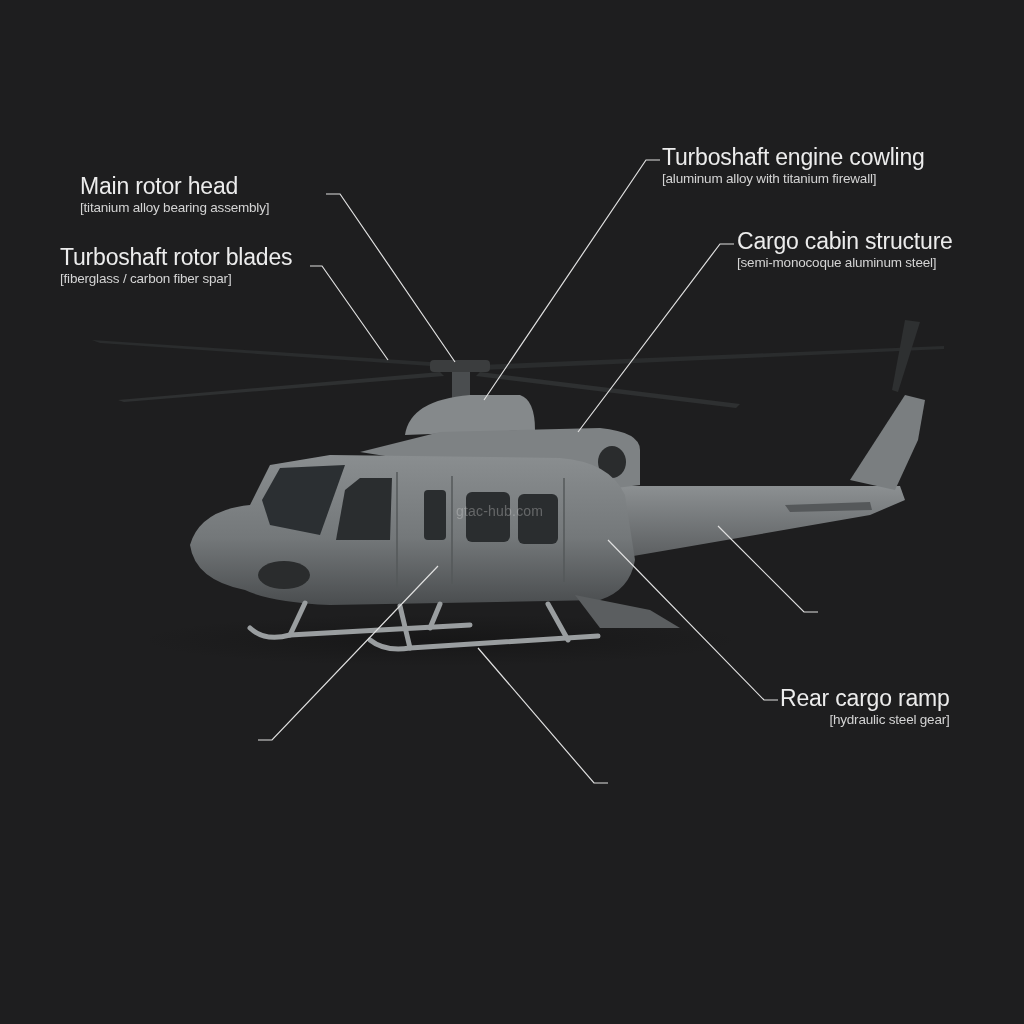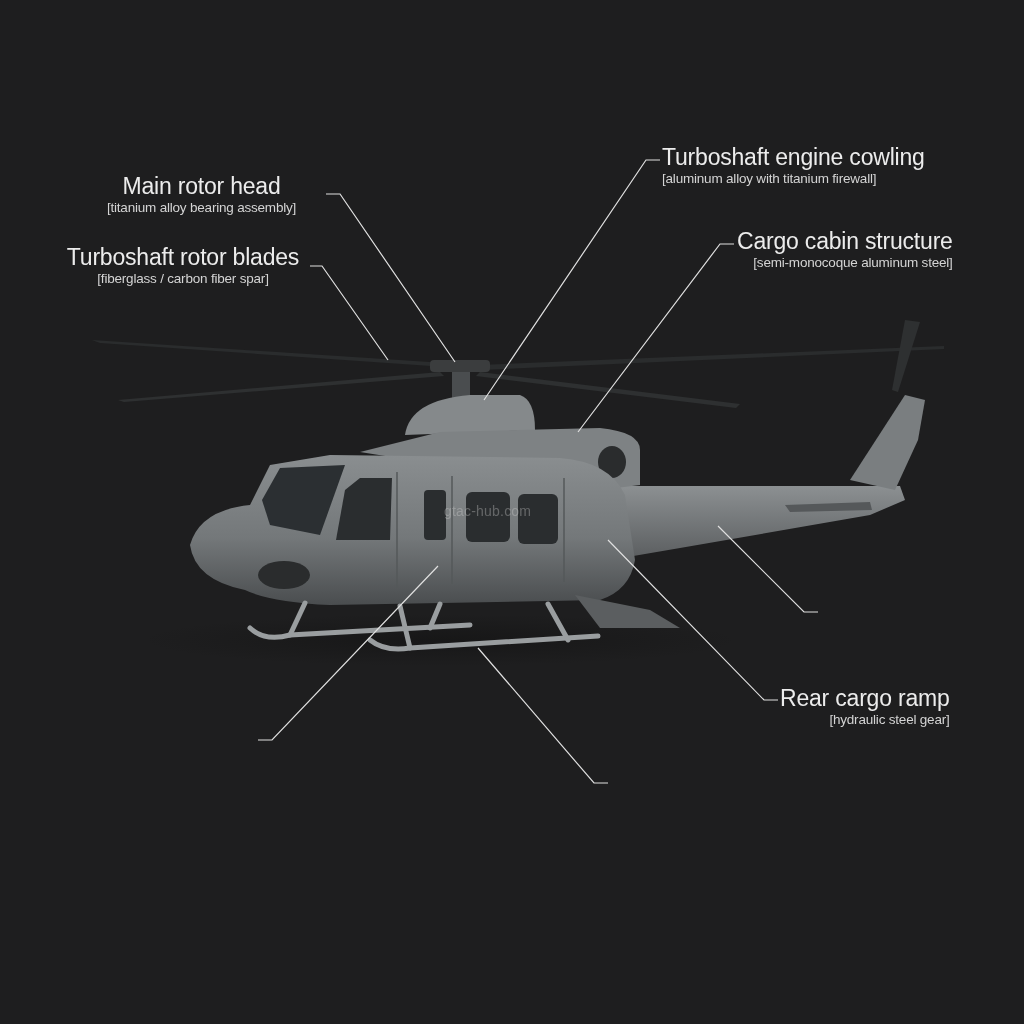--- a/index.html
+++ b/index.html
@@ -7,23 +7,23 @@
     width: 1024px; height: 1024px; overflow: hidden;
     background: #1e1e1f;
     font-family: "Liberation Sans", "DejaVu Sans", sans-serif;
     position: relative;
   }
   .stage { position: absolute; left: 0; top: 0; width: 1024px; height: 1024px; }
   svg.art { position: absolute; left: 0; top: 0; }
   .label { position: absolute; color: #ececec; line-height: 1.1; white-space: nowrap; }
   .label .t { font-size: 23px; display: block; letter-spacing: -0.2px; }
   .label .s { font-size: 13.5px; display: block; color: #d4d4d4; margin-top: 2px; letter-spacing: -0.2px; }
-  .right { text-align: center; }
+  .right { text-align: left; }
   .watermark {
-    position: absolute; left: 444px; top: 503px; font-size: 14px;
+    position: absolute; left: 456px; top: 503px; font-size: 14px;
     color: rgba(210,210,210,0.35); letter-spacing: 0.2px;
   }
 </style>
 </head>
 <body>
 
 <div class="stage">
 
   <svg class="art" width="1024" height="1024" viewBox="0 0 1024 1024">
     <defs>
@@ -116,21 +116,21 @@
   <div class="label right" style="left:60px; top:245px; width:246px;">
     <span class="t">Turboshaft rotor blades</span>
     <span class="s">[fiberglass / carbon fiber spar]</span>
   </div>
 
   <div class="label" style="left:662px; top:145px;">
     <span class="t">Turboshaft engine cowling</span>
     <span class="s">[aluminum alloy with titanium firewall]</span>
   </div>
 
-  <div class="label" style="left:737px; top:229px;text-align:right;">
+  <div class="label" style="left:737px; top:229px;">
     <span class="t">Cargo cabin structure</span>
     <span class="s">[semi-monocoque aluminum steel]</span>
   </div>
 
 
   <div class="label" style="left:780px; top:686px;text-align:right;">
     <span class="t">Rear cargo ramp</span>
     <span class="s">[hydraulic steel gear]</span>
   </div>
 

